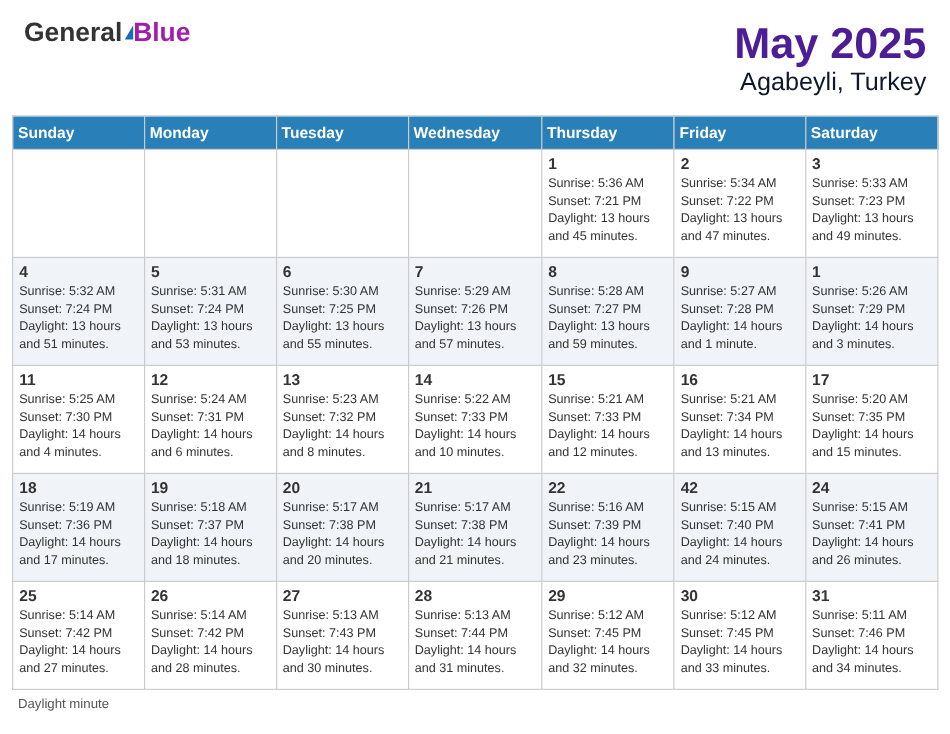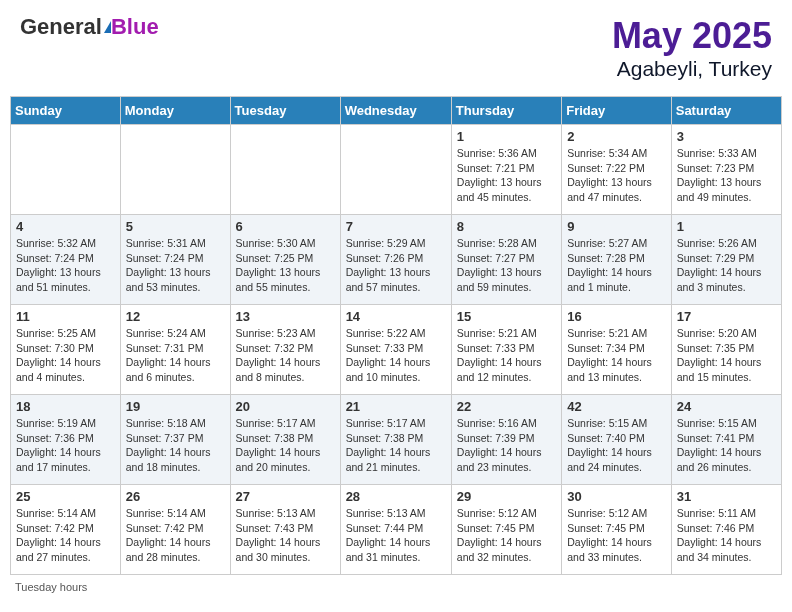--- a/index.html
+++ b/index.html
@@ -266,13 +266,13 @@
           <div class="day-info">Sunrise: 5:12 AM<br>Sunset: 7:45 PM<br>Daylight: 14 hours and 33 minutes.</div>
         </td>
         <td>
           <span class="day-number">31</span>
           <div class="day-info">Sunrise: 5:11 AM<br>Sunset: 7:46 PM<br>Daylight: 14 hours and 34 minutes.</div>
         </td>
       </tr>
     </tbody>
 </table>
 
-<div class="footer-note">Tuesday hours</div>
+<div class="footer-note">Daylight minute</div>
 
 </body></html>

